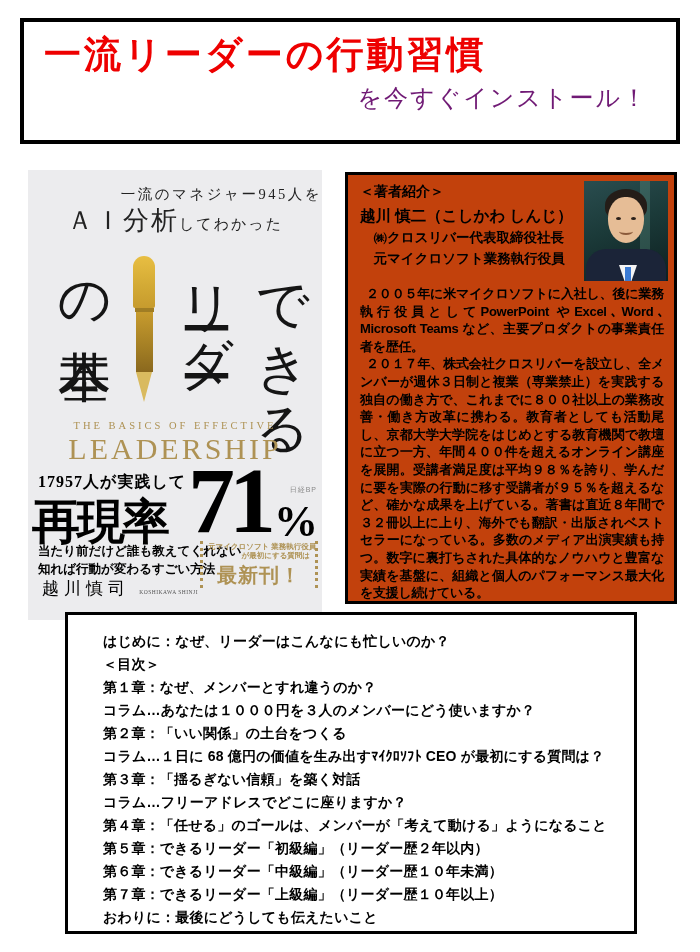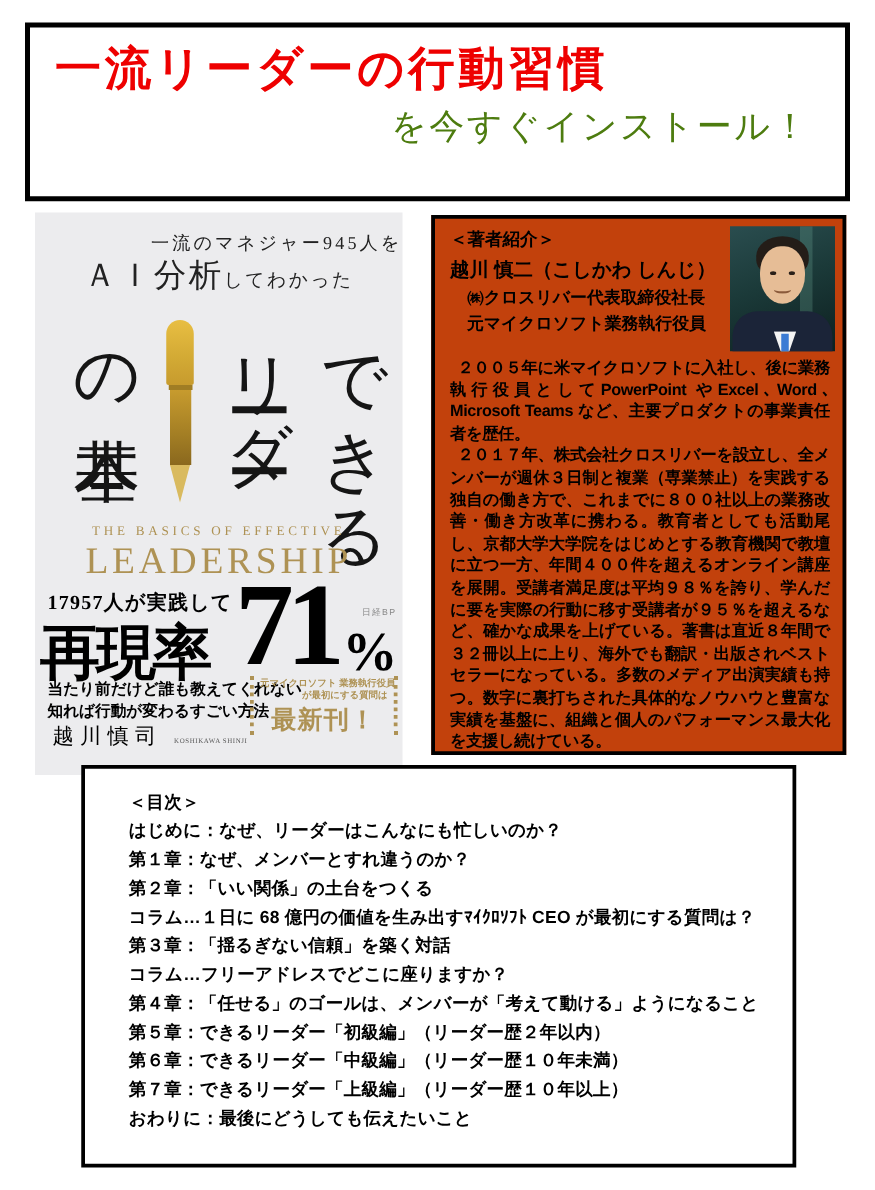--- a/index.html
+++ b/index.html
@@ -10,33 +10,33 @@
   }
   *{ box-sizing:border-box; }
   html,body{ margin:0; padding:0; background:#fff; }
   .page{
     position:relative; width:700px; height:952px; background:#fff; overflow:hidden;
     font-family:"Liberation Sans","DejaVu Sans",sans-serif; color:#000;
   }
 
   
   .header-box{
-    position:absolute; left:20px; top:18px; width:660px; height:143px;
+    position:absolute; left:20px; top:18px; width:660px; height:126px;
     border:4px solid #000; background:#fff;
   }
   .header-title{
     position:absolute; left:20px; top:8px;
     font-family:"Liberation Serif","DejaVu Serif",serif;
     font-weight:bold; font-size:37px; letter-spacing:3px;
     color:var(--accent-red,#ee0000); white-space:nowrap;
   }
   .header-sub{
     position:absolute; right:28px; top:60px;
     font-family:"Liberation Serif","DejaVu Serif",serif;
-    font-size:28px; letter-spacing:2px; color:#4d7c0f; white-space:nowrap;
+    font-size:24px; letter-spacing:2px; color:#701a75; white-space:nowrap;
   }
 
   
   .cover{
     position:absolute; left:28px; top:170px; width:294px; height:450px;
     background:var(--cover-bg,#ececee);
   }
   .cover-tagline1{
     position:absolute; top:15px; left:0; width:100%; text-align:right;
     font-family:"Liberation Serif","DejaVu Serif",serif;
@@ -228,23 +228,24 @@
       </div>
     </div>
 
     <div class="ab-bio">
       <p>２００５年に米マイクロソフトに入社し、後に業務執行役員としてPowerPoint やExcel､Word､Microsoft Teams など、主要プロダクトの事業責任者を歴任。</p>
       <p>２０１７年、株式会社クロスリバーを設立し、全メンバーが週休３日制と複業（専業禁止）を実践する独自の働き方で、これまでに８００社以上の業務改善・働き方改革に携わる。教育者としても活動尾し、京都大学大学院をはじめとする教育機関で教壇に立つ一方、年間４００件を超えるオンライン講座を展開。受講者満足度は平均９８％を誇り、学んだに要を実際の行動に移す受講者が９５％を超えるなど、確かな成果を上げている。著書は直近８年間で３２冊以上に上り、海外でも翻訳・出版されベストセラーになっている。多数のメディア出演実績も持つ。数字に裏打ちされた具体的なノウハウと豊富な実績を基盤に、組織と個人のパフォーマンス最大化を支援し続けている。</p>
     </div>
   </div>
 
   <div class="toc-box">
+    <div class="toc-line">はじめに：なぜ、リーダーはこんなにも忙しいのか？</div>
     <div class="toc-line">＜目次＞</div>
-    <div class="toc-line">はじめに：なぜ、リーダーはこんなにも忙しいのか？</div>
     <div class="toc-line">第１章：なぜ、メンバーとすれ違うのか？</div>
+    <div class="toc-line">コラム…あなたは１０００円を３人のメンバーにどう使いますか？</div>
     <div class="toc-line">第２章：「いい関係」の土台をつくる</div>
     <div class="toc-line">コラム…１日に 68 億円の価値を生み出すﾏｲｸﾛｿﾌﾄ CEO が最初にする質問は？</div>
     <div class="toc-line">第３章：「揺るぎない信頼」を築く対話</div>
     <div class="toc-line">コラム…フリーアドレスでどこに座りますか？</div>
     <div class="toc-line">第４章：「任せる」のゴールは、メンバーが「考えて動ける」ようになること</div>
     <div class="toc-line">第５章：できるリーダー「初級編」（リーダー歴２年以内）</div>
     <div class="toc-line">第６章：できるリーダー「中級編」（リーダー歴１０年未満）</div>
     <div class="toc-line">第７章：できるリーダー「上級編」（リーダー歴１０年以上）</div>
     <div class="toc-line">おわりに：最後にどうしても伝えたいこと</div>
   </div>

